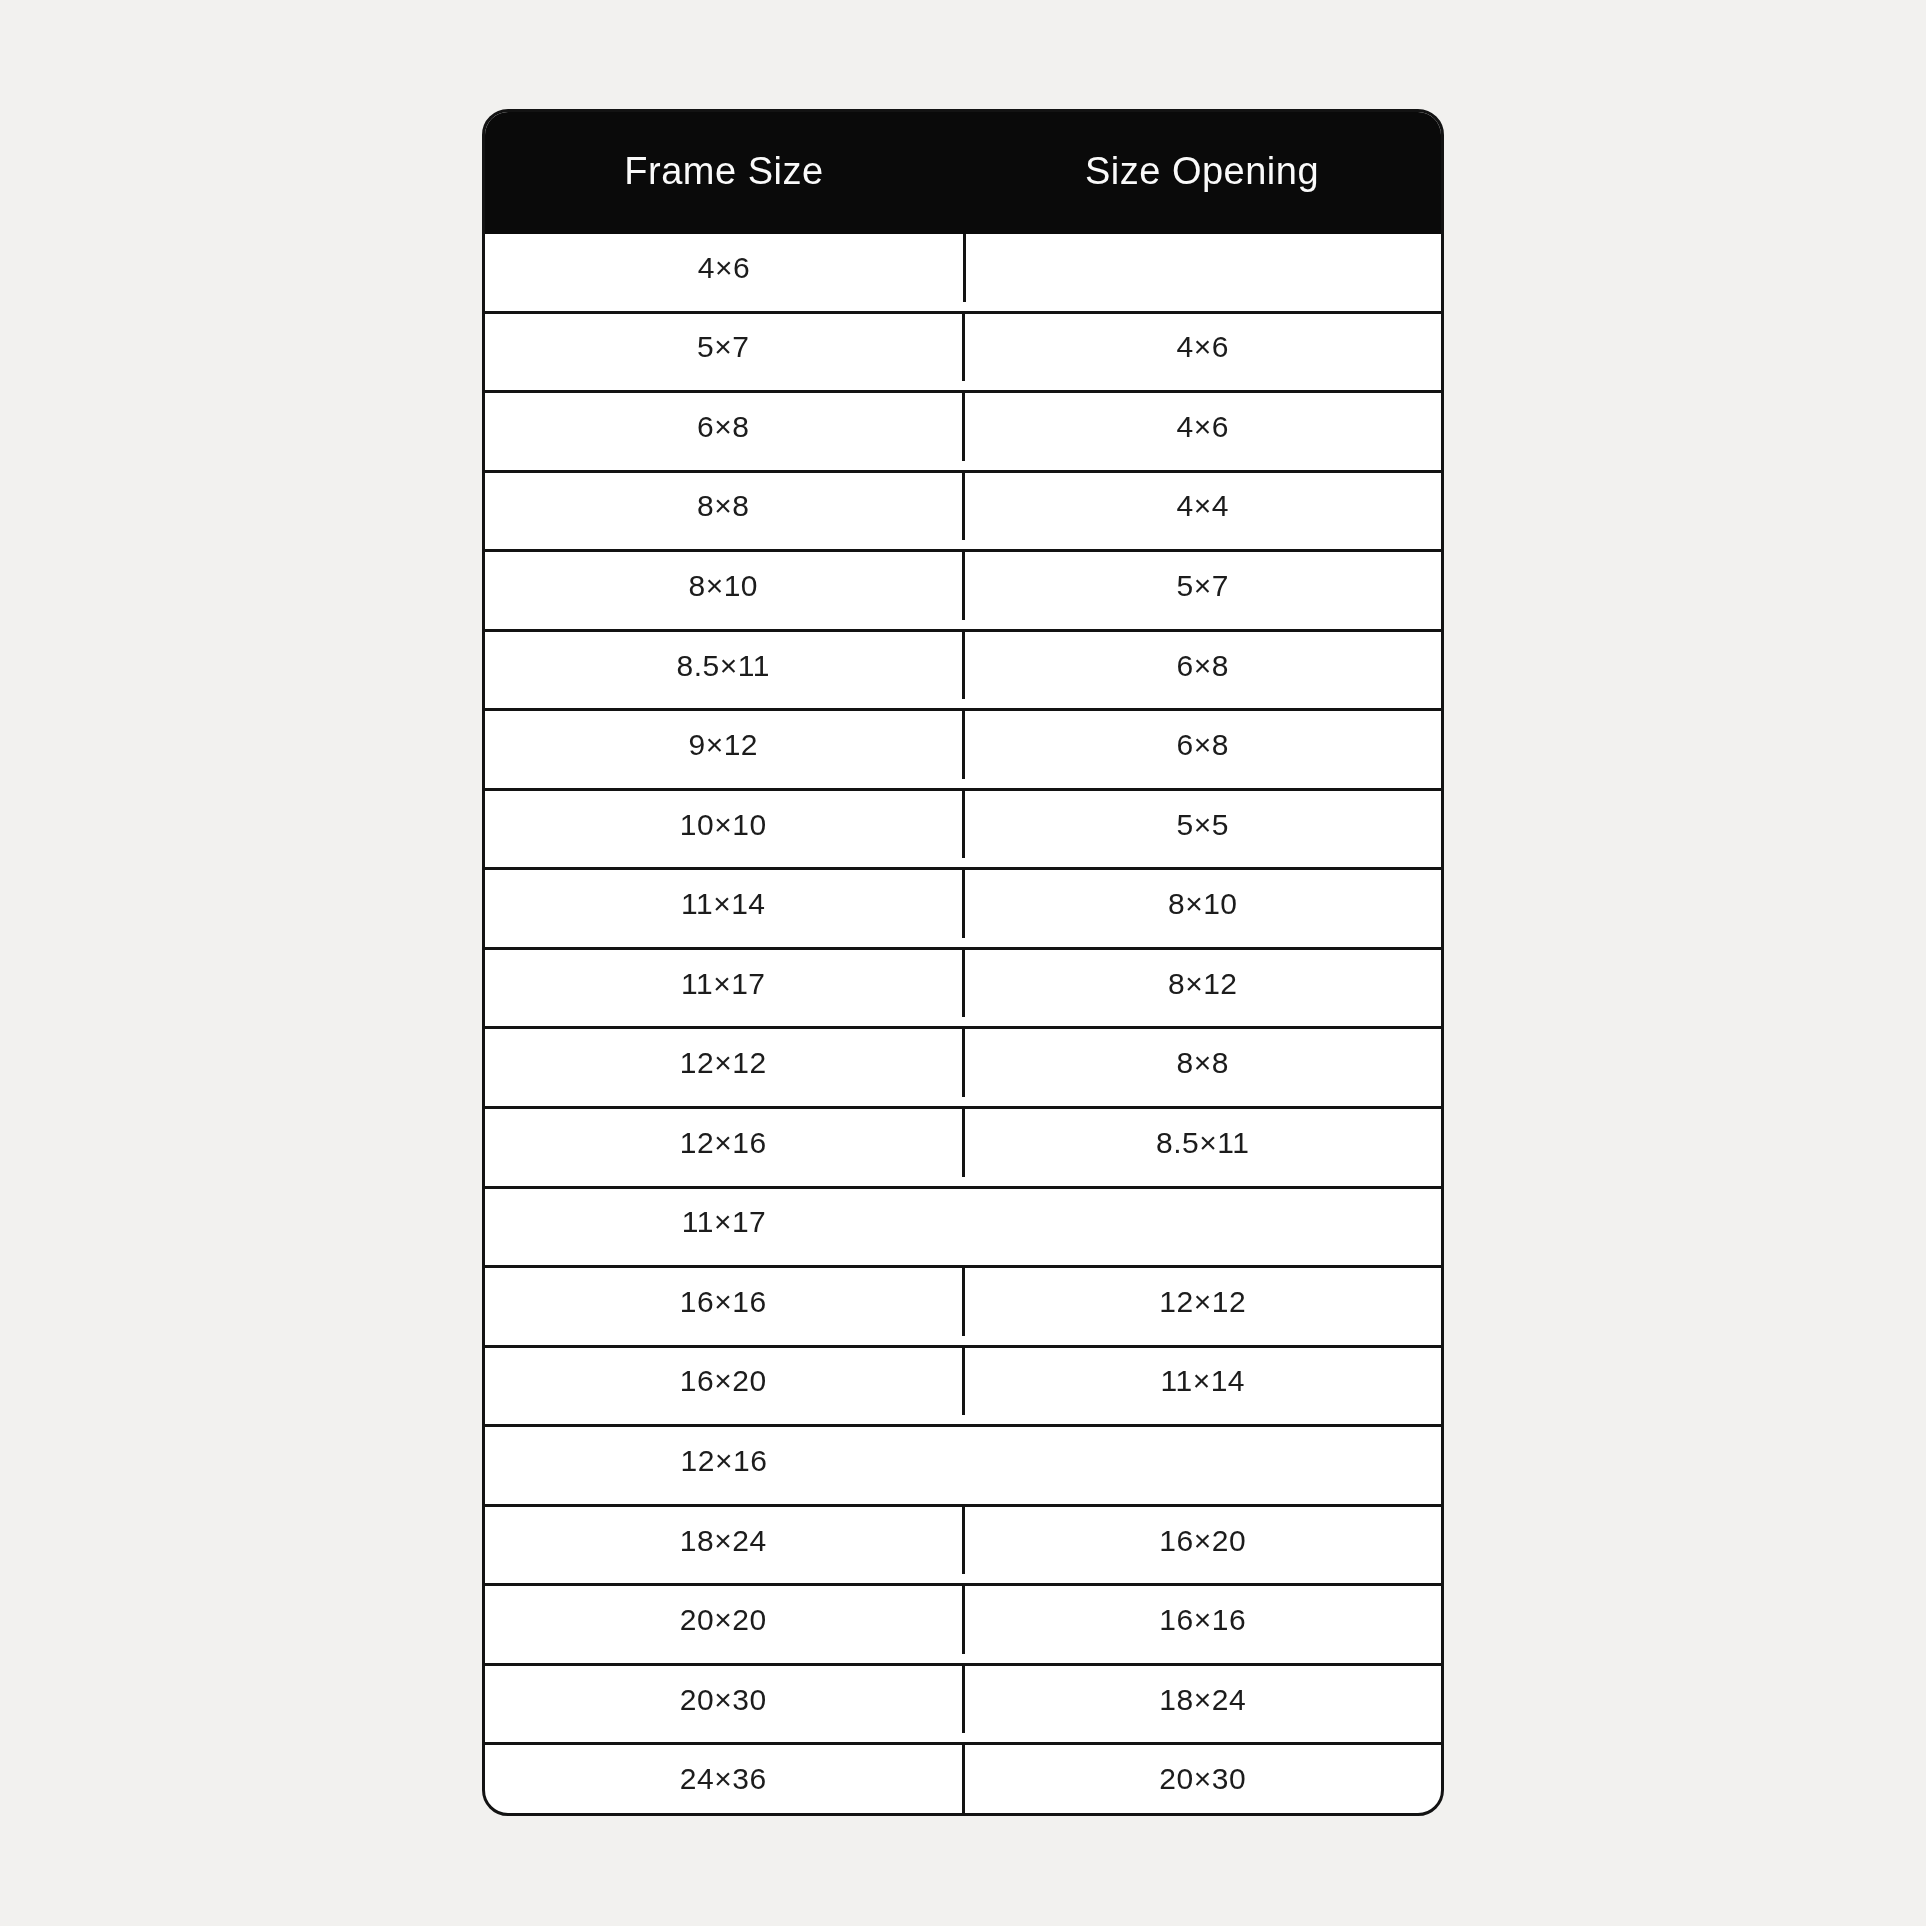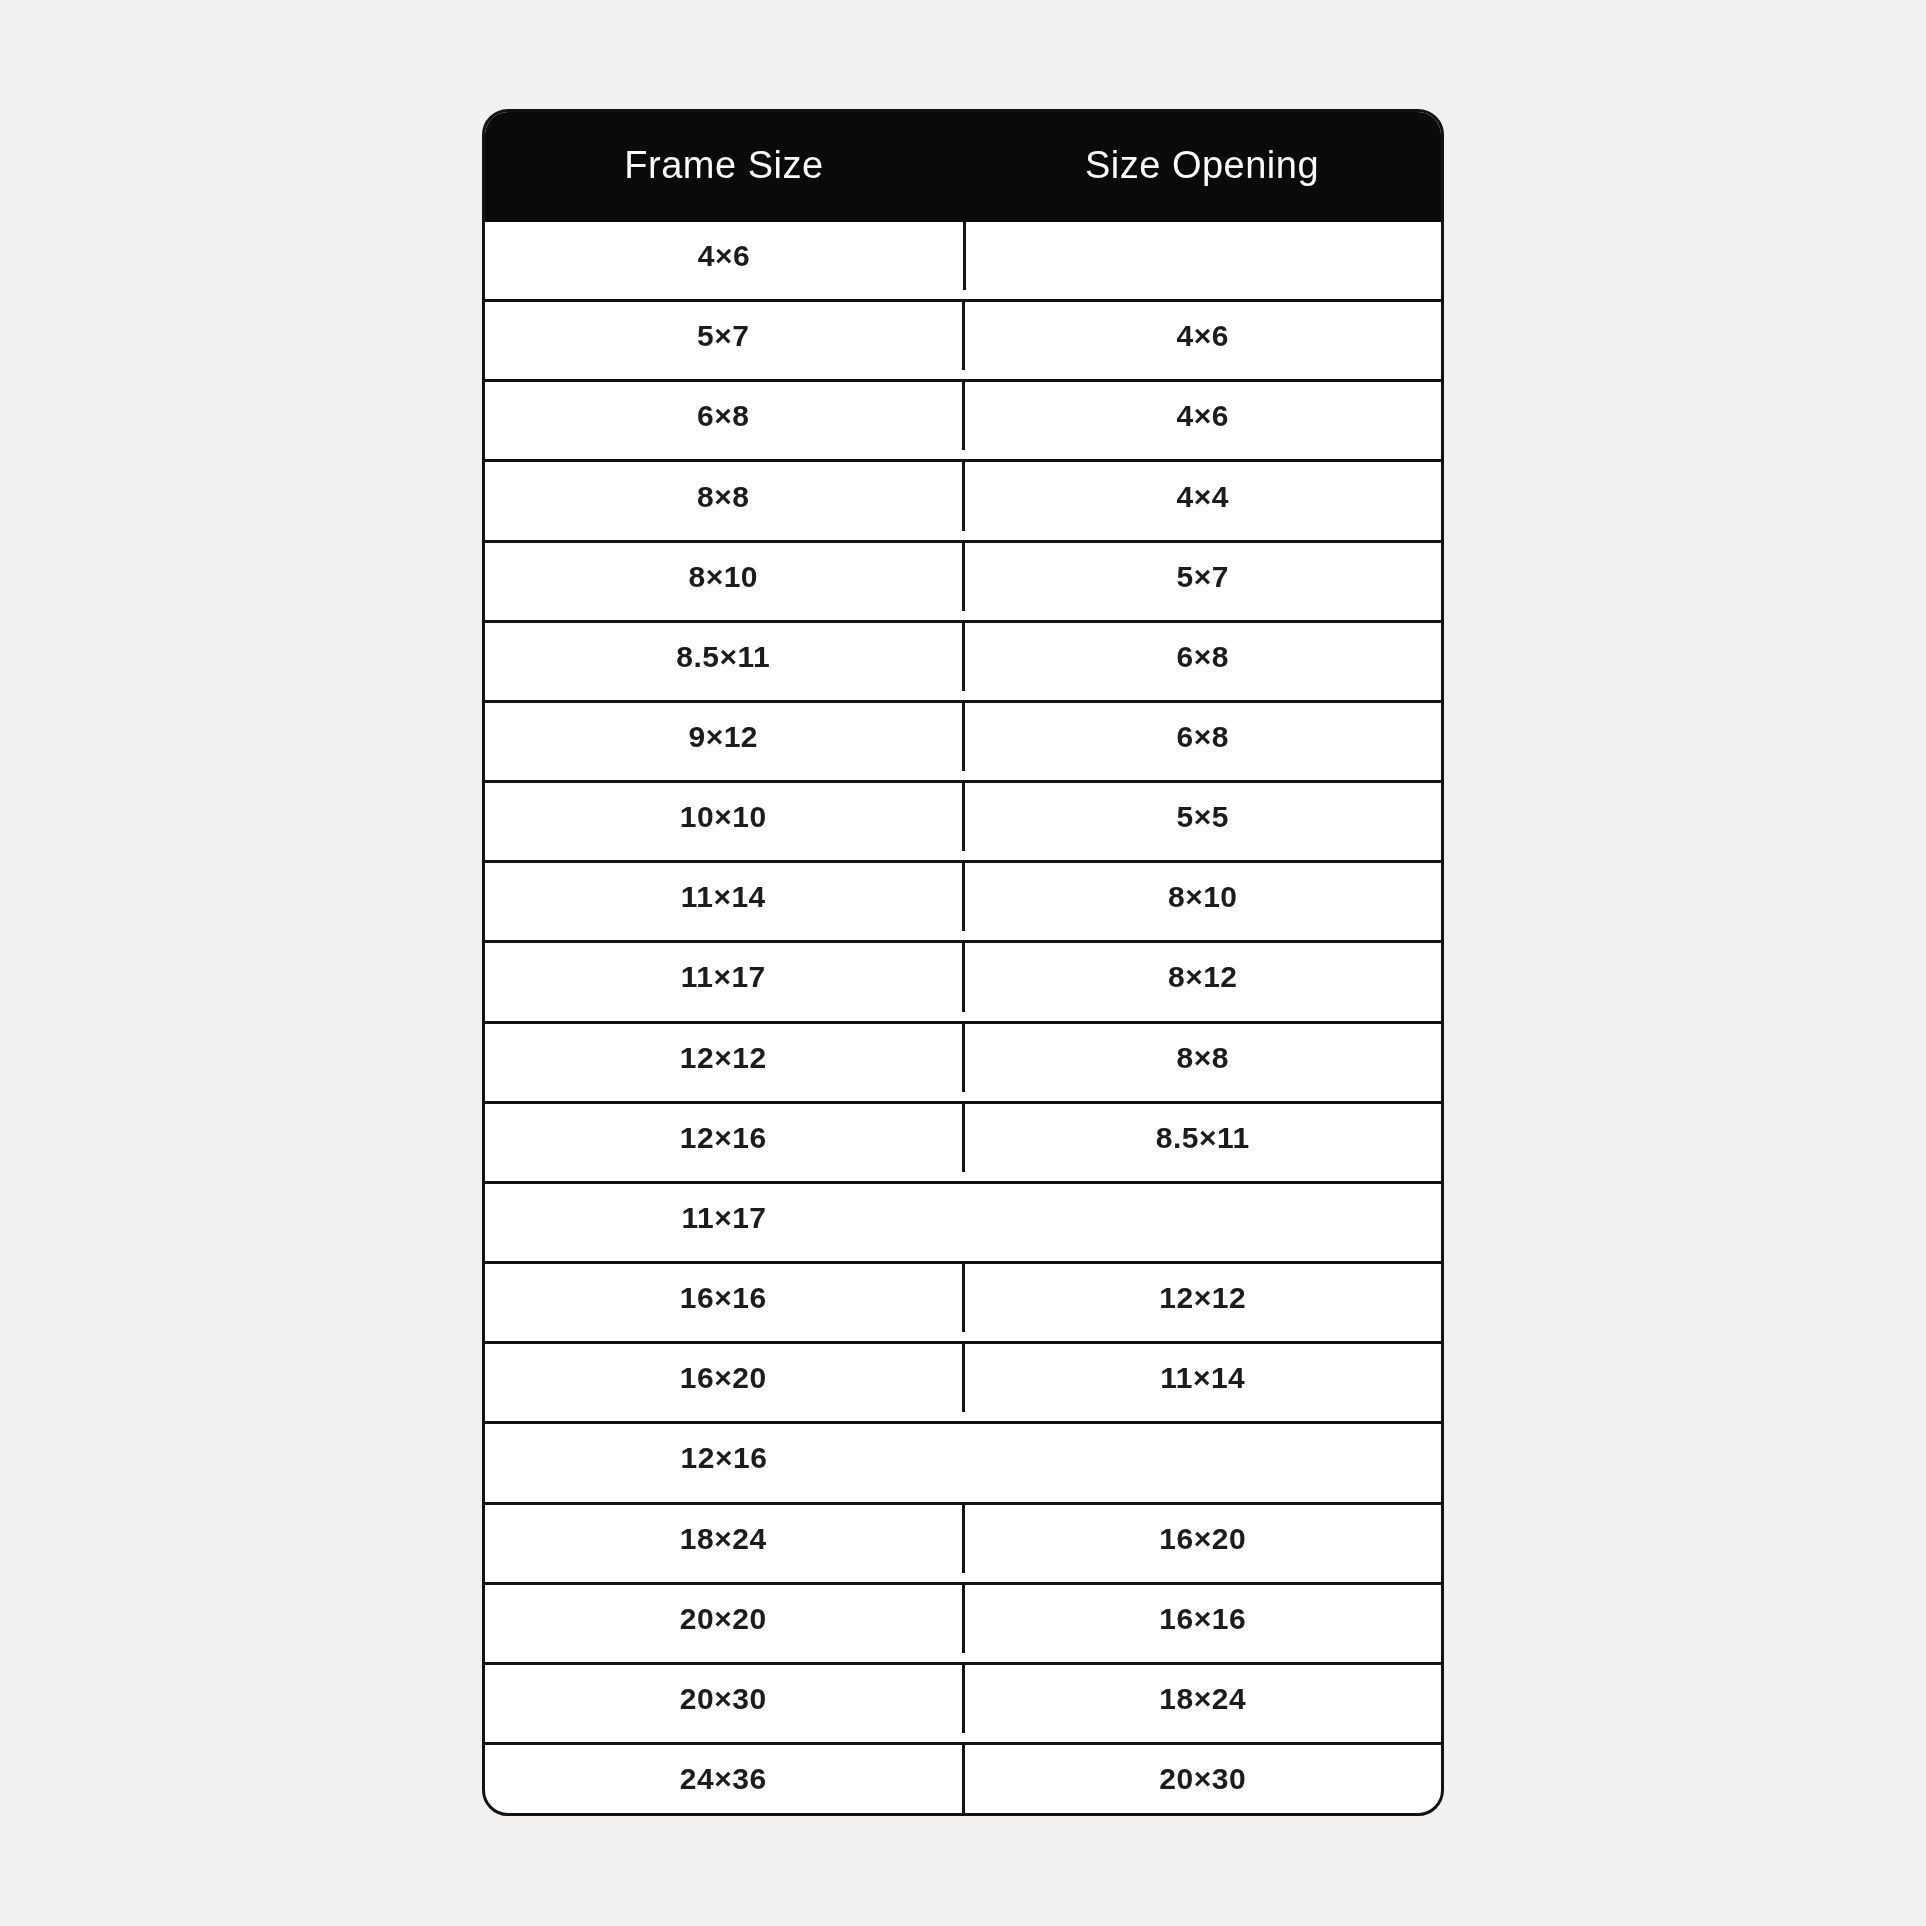--- a/index.html
+++ b/index.html
@@ -32,35 +32,34 @@
   }
   .chart-header {
     flex: 0 0 99px;
     background: #0A0A0A;
     display: flex;
     align-items: center;
     color: #FAFAFA;
     font-size: 38px;
     letter-spacing: 0.5px;
     margin: -3px -3px 0 -3px; 
-    padding: 7px 3px;
+    padding: 13px 3px;
   }
   .chart-header .header-cell {
     width: 50%;
     text-align: center;
   }
   .chart-body {
     flex: 1 1 auto;
     display: flex;
     flex-direction: column;
   }
   .chart-row {
     flex: 1 1 auto;
     display: flex;
-    font-weight: bold;
   }
   .chart-row + .chart-row {
     border-top: 3px solid #131313;
     margin-top: 9px;
   }
   .cell {
     width: 50%;
     display: flex;
     align-items: center;
     justify-content: center;

